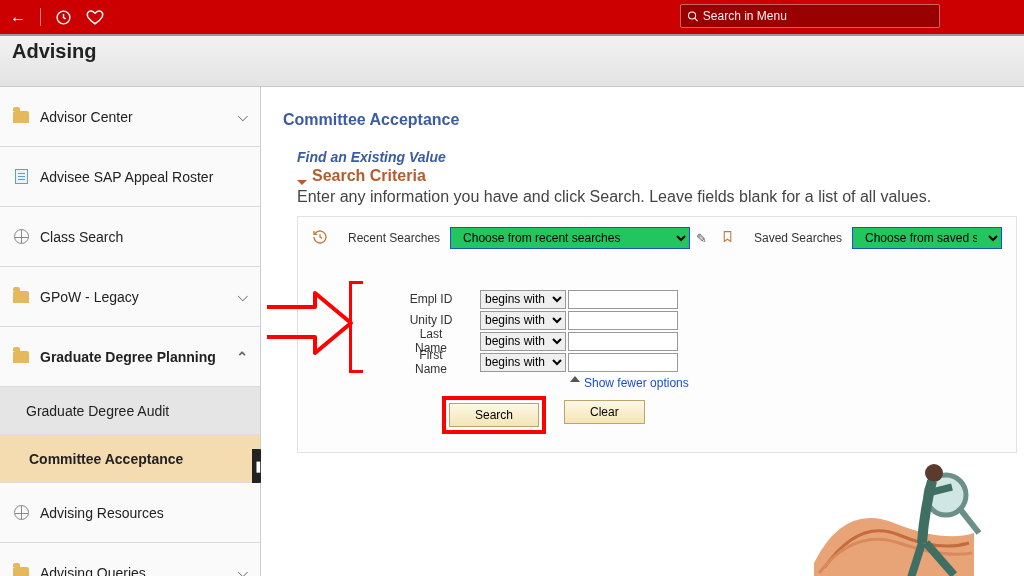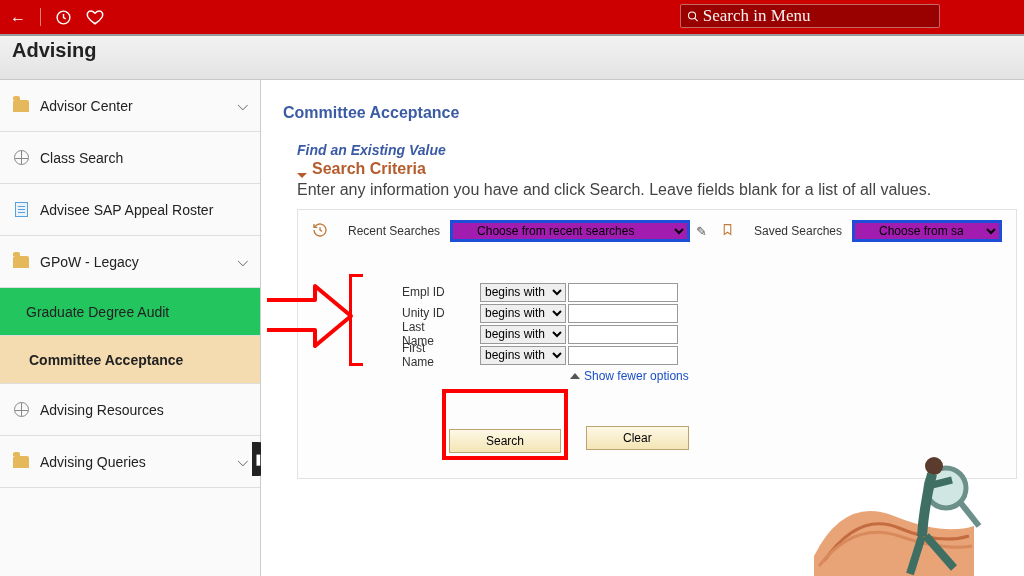--- a/index.html
+++ b/index.html
@@ -3,38 +3,38 @@
 <meta charset="utf-8">
 <style>
   * { box-sizing: border-box; margin: 0; padding: 0; }
   body { font-family: Arial, Helvetica, sans-serif; font-size: 13px; color: #333; background: #fff; width: 1024px; height: 576px; overflow: hidden; }
 
   
   .topbar { background: #c00; height: 34px; display: flex; align-items: center; padding: 0 10px; position: relative; }
   .topbar .icon { color: #fff; margin-right: 14px; font-size: 16px; display: inline-flex; align-items: center; }
   .topbar .divider { width: 1px; height: 18px; background: rgba(255,255,255,0.5); margin-right: 14px; }
   .search-box { position: absolute; left: 680px; top: 4px; width: 260px; height: 24px; background: rgba(0,0,0,0.25); border: 1px solid rgba(255,255,255,0.4); border-radius: 2px; display: flex; align-items: center; padding: 0 6px; color: #fff; }
-  .search-box input { background: transparent; border: none; outline: none; color: #000000; font-size: 17px; width: 100%; font-family: Liberation Serif, serif; }
+  .search-box input { background: transparent; border: none; outline: none; color: #000000; font-size: 12px; width: 100%; }
   .search-box input::placeholder { color: #fff; opacity: 0.95; }
 
   
-  .titleband { background: linear-gradient(#f2f2f2,#e3e3e3); border-top: 2px solid #999; border-bottom: 1px solid #c8c8c8; height: 46px; display: flex; align-items: flex-end; padding: 17px 12px; }
+  .titleband { background: linear-gradient(#f2f2f2,#e3e3e3); border-top: 2px solid #999; border-bottom: 1px solid #c8c8c8; height: 53px; display: flex; align-items: flex-start; padding: 4px 12px; }
   .titleband h1 { font-size: 20px; font-weight: bold; color: #222; }
 
   
   .layout { display: flex; height: calc(576px - 34px - 46px); }
   .sidebar { width: 261px; border-right: 1px solid #ccc; background: #fafafa; position: relative; }
   .main { flex: 1; background: #fff; overflow: hidden; position: relative; padding: 24px 0 0 22px; }
 
   
-  .sb-item { display: flex; align-items: center; height: 52px; padding: 0 12px; border-bottom: 1px solid #ddd; font-size: 14px; color: #222; background: #fafafa; cursor: pointer; }
+  .sb-item { display: flex; align-items: center; height: 60px; padding: 0 12px; border-bottom: 1px solid #ddd; font-size: 14px; color: #222; background: #fafafa; cursor: pointer; }
   .sb-item .sb-icon { width: 18px; height: 18px; margin-right: 10px; display: inline-flex; align-items: center; justify-content: center; }
   .sb-item .chev { margin-left: auto; color: #666; font-size: 14px; }
   .sb-item.bold { font-weight: bold; }
-  .sb-sub { height: 48px; display: flex; align-items: center; padding-left: 26px; border-bottom: 1px solid #ddd; font-size: 14px; color: #222; background: #22c55e; cursor: pointer; }
+  .sb-sub { height: 48px; display: flex; align-items: center; padding-left: 26px; border-bottom: 1px solid #ddd; font-size: 14px; color: #222; background: #e5e5e5; cursor: pointer; }
   .sb-sub.active { background: #f4dcb0; font-weight: bold; border-left: 3px solid #f4dcb0; }
 
   
   .folder-ic { width: 16px; height: 12px; background: #e6b85c; border-radius: 2px 2px 0 0; position: relative; }
   .folder-ic::before { content:''; position:absolute; top:-4px; left:0; width:7px; height:4px; background:#e6b85c; border-radius:2px 2px 0 0; }
   .globe-ic { width:15px; height:15px; border:1.5px solid #888; border-radius:50%; position:relative; }
   .globe-ic::before { content:''; position:absolute; top:0; left:50%; width:1px; height:100%; background:#888; }
   .globe-ic::after { content:''; position:absolute; left:0; top:50%; height:1px; width:100%; background:#888; }
   .doc-ic { width:13px; height:15px; border:1.5px solid #5aa0d8; background:#eaf3fb; position:relative; }
   .doc-ic::before { content:''; position:absolute; top:3px; left:2px; right:2px; height:1px; background:#5aa0d8; box-shadow: 0 3px 0 #5aa0d8, 0 6px 0 #5aa0d8; }
@@ -47,34 +47,34 @@
   .subheading { color:#3b5ba5; font-size:14px; font-weight:bold; margin-bottom:2px;font-style:italic; }
   .criteria-head { color:#b55d2e; font-size:16px; font-weight:bold; display:flex; align-items:flex-end; margin-bottom:3px; }
   .criteria-head .tri { border-style:solid; border-width:5px 5px 0 5px; border-color:#b55d2e transparent transparent transparent; margin-right:5px; }
   .instr { font-size:16px; color:#444; margin-bottom:10px; }
 
   .search-panel { border:1px solid #e2e2e2; background:#fdfdfd; padding:10px 14px 18px; width:720px; }
   .panel-top { display:flex; align-items:center; font-size:12px; color:#333; margin-bottom:40px; }
   .panel-top .lbl { margin-left:20px; margin-right:10px; }
   .recent-ic { color:#c07a3a; font-size:15px; }
   .bookmark-ic { color:#c07a3a; font-size:14px; margin-left:14px; }
-  .dd { font-size:12px; height:22px; border:3px solid #1d4ed8; background:#a21caf; padding:0 20px; }
+  .dd { font-size:12px; height:22px; border:1px solid #1d4ed8; background:#22c55e; padding:0 8px; }
   .dd.recent { width:240px; }
   .dd.saved { width:150px; }
   .edit-ic { margin-left:6px; color:#555; font-size:13px; }
 
   .fields { margin-left:90px; position:relative; }
   .frow { display:flex; align-items:center; height:20px; margin-bottom:1px; }
-  .frow .flabel { width:78px; text-align:left; font-size:12px; color:#333; padding-right:20px; }
+  .frow .flabel { width:78px; text-align:center; font-size:12px; color:#333; padding-right:20px; }
   .frow select { font-size:12px; height:19px; border:1px solid #999; width:86px; }
   .frow input[type=text] { height:19px; border:1px solid #999; width:110px; margin-left:2px; font-size:11px; padding:0 3px; }
-  .show-fewer { font-size:12px; margin-left:168px; margin-top:4px; display:flex; align-items:center; }
+  .show-fewer { font-size:12px; margin-left:168px; margin-top:4px; display:flex; align-items:flex-start; }
   .show-fewer a { color:#1a4fc7; text-decoration:none; margin-left:4px; }
   .show-fewer .up { border-style:solid; border-width:0 5px 6px 5px; border-color:transparent transparent #555 transparent; }
-  .btn { height:24px; font-size:12px; border:1px solid #bca36f; background:linear-gradient(#fef8e6,#f3e5b5); padding:0 36px; cursor:pointer;margin-top:33px; }
+  .btn { height:24px; font-size:12px; border:1px solid #bca36f; background:linear-gradient(#fef8e6,#f3e5b5); padding:0 25px; cursor:pointer; }
 
   
   .red-arrow { position:absolute; left:0px; top:200px; pointer-events:none; }
   .red-bracket { position:absolute; left:88px; top:194px; width:14px; height:92px; border:3px solid red; border-right:none; pointer-events:none; }
   .red-btn-box { border:4px solid red; padding:3px 3px; display:inline-flex; margin-left:130px; margin-top:6px; }
 
   
   .illus { position:absolute; right:20px; bottom:0; width:200px; height:140px; }
 </style>
 </head>
@@ -112,36 +112,43 @@
   <div class="sidebar">
     <div class="sb-item">
       <span class="sb-icon">
           <span class="folder-ic"></span>
         </span>
       <span>Advisor Center</span>
       <span class="chev">⌵</span>
     </div>
     <div class="sb-item">
       <span class="sb-icon">
+          <span class="doc-ic"></span>
+        </span>
+      <span>Advisee SAP Appeal Roster</span>
+    </div>
+    <div class="sb-item">
+      <span class="sb-icon">
           <span class="globe-ic"></span>
         </span>
       <span>Class Search</span>
-    </div>
-    <div class="sb-item">
-      <span class="sb-icon">
-          <span class="doc-ic"></span>
-        </span>
-      <span>Advisee SAP Appeal Roster</span>
     </div>
     <div class="sb-item">
       <span class="sb-icon">
           <span class="folder-ic"></span>
         </span>
       <span>GPoW - Legacy</span>
       <span class="chev">⌵</span>
+    </div>
+    <div class="sb-item bold">
+      <span class="sb-icon">
+          <span class="folder-ic"></span>
+        </span>
+      <span>Graduate Degree Planning</span>
+      <span class="chev">⌃</span>
     </div>
     <div class="sb-sub">
       <span>Graduate Degree Audit</span>
     </div>
     <div class="sb-sub active">
       <span>Committee Acceptance</span>
     </div>
     <div class="sb-item">
       <span class="sb-icon">
           <span class="globe-ic"></span>

